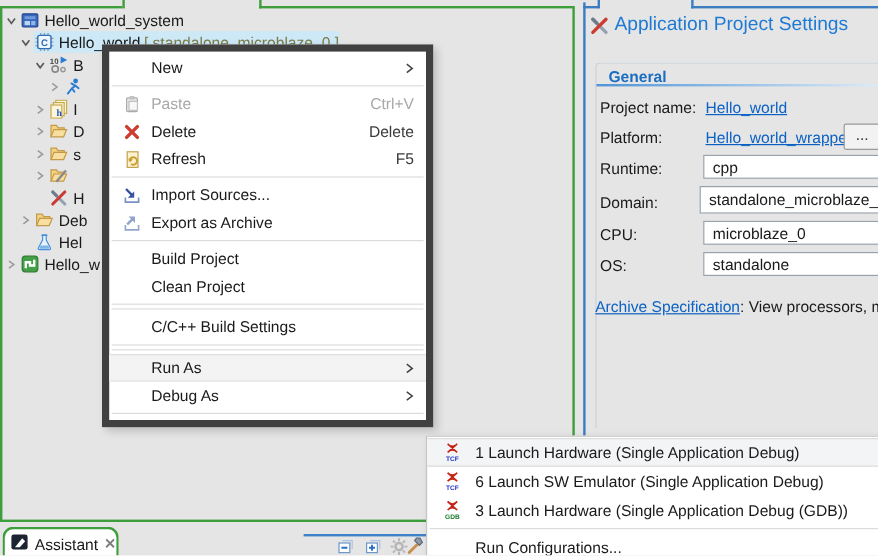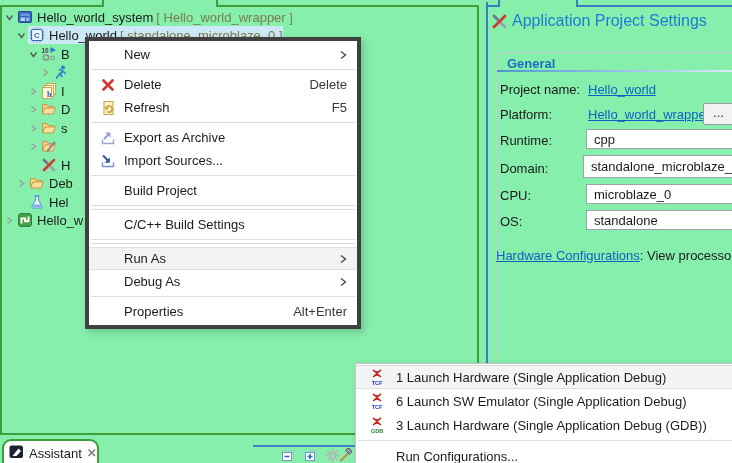--- a/index.html
+++ b/index.html
@@ -1,31 +1,31 @@
 <!DOCTYPE html>
 <html><head>
 <meta charset="utf-8">
 <style>
   html,body{margin:0;padding:0;background:#fff;}
-  .screen{position:relative;width:732px;height:463px;overflow:hidden;background:#86efac;
+  .screen{position:relative;width:732px;height:463px;overflow:hidden;background:#e5e5e5;
           font-family:"Liberation Sans",sans-serif;font-size:13px;color:#1a1a1a;}
   .abs{position:absolute;}
   
   .gline{position:absolute;background:#3f9e3c;}
   .bline{position:absolute;background:#3c7cc1;}
   
   .trow{position:absolute;display:flex;align-items:center;height:18px;white-space:nowrap;}
   .twist{width:13px;display:flex;justify-content:center;flex:0 0 13px;}
   .ticon{width:17px;flex:0 0 17px;display:flex;justify-content:center;}
   .tlabel{padding:0 3px 0 4px;}
   .tdeco{color:#7d7d4a;}
   .trow.sel .selwrap{background:#cde8f6;}
   .selwrap{display:flex;align-items:center;height:18px;}
   
-  .menu{position:absolute;background:#fff;border:4px solid #404040;
+  .menu{position:absolute;background:#fff;border:6px solid #404040;
         box-shadow:3px 3px 7px rgba(0,0,0,.18);padding:2px 0;z-index:5;}
   .mi{display:flex;align-items:center;height:23px;padding:0 10px 0 7px;cursor:default;}
   .mi .mic{width:24px;flex:0 0 24px;display:flex;justify-content:center;}
   .mi .mlbl{flex:1;padding-left:4px;}
   .mi .msc{color:#3a3a3a;padding-left:20px;}
   .mi.dis .mlbl,.mi.dis .msc{color:#a8a8a8;}
   .mi.hl{background:#f3f3f3;box-shadow:inset 0 1px #e0e0e0, inset 0 -1px #e0e0e0;}
   .msep{border-top:1px solid #dcdcdc;margin:3px 2px;height:0;}
   .subarrow{width:10px;display:flex;justify-content:flex-end;}
   
@@ -91,21 +91,20 @@
         </span>
       <span class="ticon">
           <svg width="16" height="16">
             <rect x="1.5" y="2.5" width="13" height="11" rx="1" fill="#3a66c0" stroke="#27478f"></rect>
             <rect x="3.5" y="4.5" width="9" height="2.5" fill="#6d9bd8"></rect>
             <rect x="3.5" y="8.5" width="4.5" height="3.5" fill="#bcd6f2"></rect>
             <rect x="9" y="8.5" width="3.5" height="3.5" fill="#8fb8e8"></rect>
           </svg>
         </span>
       <span class="tlabel">Hello_world_system</span>
-      <span class="tdeco">[ Hello_world_wrapper ]</span>
     </div>
 
     <div class="trow sel" style="left:15px;top:26px">
       <span class="twist">
           <svg width="11" height="11">
             <polyline points="2.5,3.5 5.5,7.5 8.5,3.5" fill="none" stroke="#5a5a5a" stroke-width="1.4"></polyline>
           </svg>
         </span>
       <span class="selwrap">
         <span class="ticon">
@@ -307,21 +306,21 @@
 
     <div class="flabel" style="top:161px">Domain:</div>
     <input class="fin" style="left: 583px; top: 155px; width: 146px; height: 21px;" value="standalone_microblaze_0">
 
     <div class="flabel" style="top:188px">CPU:</div>
     <input class="fin" style="left: 586px; top: 184px; width: 140px;" value="microblaze_0">
 
     <div class="flabel" style="top:214px">OS:</div>
     <input class="fin" style="left: 586px; top: 210px; width: 140px;" value="standalone">
 
-    <div class="hws"><a>Hardware Configurations</a><span>: View processors, m</span></div>
+    <div class="hws"><a>Archive Specification</a><span>: View processors, m</span></div>
   </div>
 
   <div>
     <div class="atab">
       <span><svg width="15" height="15">
             <rect x="0.5" y="1.5" width="13.5" height="12.5" rx="2" fill="#1b2430"></rect>
             <path d="M3.5 12 L9.5 4.5 L12 7 L7.5 12 Z" fill="#fff"></path>
           </svg></span>
       <span class="albl">Assistant</span>
       <span><svg width="10" height="10">
@@ -363,20 +362,31 @@
     <div class="mi">
       <span class="mic"></span>
         <span class="mlbl">New</span>
       <span class="subarrow">
           <svg width="7" height="10">
             <polyline points="1,1.5 5.5,5 1,8.5" fill="none" stroke="#444" stroke-width="1.3"></polyline>
           </svg>
         </span>
     </div>
     <div class="msep"></div>
+    <div class="mi dis">
+      <span class="mic">
+          <svg width="16" height="16">
+            <rect x="3.5" y="2.5" width="9" height="11.5" rx="1" fill="#e8e8e8" stroke="#ababab"></rect>
+            <rect x="6" y="1" width="4" height="3" fill="#c2c2c2"></rect>
+            <rect x="5.5" y="5.5" width="7" height="7.5" fill="#f8f8f8" stroke="#c0c0c0"></rect>
+          </svg>
+        </span>
+      <span class="mlbl">Paste</span>
+      <span class="msc">Ctrl+V</span>
+    </div>
     <div class="mi">
       <span class="mic">
           <svg width="16" height="16">
             <path d="M3.5 3.5 L12.5 12.5 M12.5 3.5 L3.5 12.5" stroke="#d03b30" stroke-width="2.8" stroke-linecap="round"></path>
           </svg>
         </span>
       <span class="mlbl">Delete</span>
       <span class="msc">Delete</span>
     </div>
     <div class="mi">
@@ -384,47 +394,51 @@
           <svg width="16" height="16">
             <rect x="4" y="1.5" width="9" height="13" fill="#fdf2cf" stroke="#c3a24e"></rect>
             <path d="M6 9.5 A3.1 3.1 0 1 1 7.2 11.6" fill="none" stroke="#caa032" stroke-width="1.6"></path>
             <path d="M4.8 7 L6.5 10.2 L8.8 7.8 Z" fill="#caa032"></path>
           </svg>
         </span>
       <span class="mlbl">Refresh</span>
       <span class="msc">F5</span>
     </div>
     <div class="msep"></div>
-    <div class="mi">
-      <span class="mic">
-          <svg width="16" height="16">
-            <path d="M2.5 9.5 L2.5 13.5 L13.5 13.5 L13.5 9.5" fill="none" stroke="#93a6cc" stroke-width="1.4"></path>
-            <line x1="4" y1="9" x2="9.5" y2="3.5" stroke="#8fa3cc" stroke-width="2"></line>
-            <path d="M10.5 2.5 L10.5 7.8 L7.7 5 Z" fill="#8fa3cc"></path>
-            <path d="M10.5 2.5 L5.2 2.5 L8 5.3 Z" fill="#8fa3cc"></path>
-          </svg>
-        </span>
-      <span class="mlbl">Export as Archive</span>
-    </div>
     <div class="mi">
       <span class="mic">
           <svg width="16" height="16">
             <path d="M2.5 9.5 L2.5 13.5 L13.5 13.5 L13.5 9.5" fill="none" stroke="#7a90c8" stroke-width="1.4"></path>
             <line x1="3" y1="2.5" x2="8.5" y2="8" stroke="#33519e" stroke-width="2"></line>
             <path d="M9.5 3.5 L9.5 9.5 L3.5 9.5 L9.5 9.5 Z" fill="none"></path>
             <path d="M9.8 9.8 L9.8 4.5 L7 7.3 Z" fill="#33519e"></path>
             <path d="M9.8 9.8 L4.5 9.8 L7.3 7 Z" fill="#33519e"></path>
           </svg>
         </span>
       <span class="mlbl">Import Sources...</span>
     </div>
+    <div class="mi">
+      <span class="mic">
+          <svg width="16" height="16">
+            <path d="M2.5 9.5 L2.5 13.5 L13.5 13.5 L13.5 9.5" fill="none" stroke="#93a6cc" stroke-width="1.4"></path>
+            <line x1="4" y1="9" x2="9.5" y2="3.5" stroke="#8fa3cc" stroke-width="2"></line>
+            <path d="M10.5 2.5 L10.5 7.8 L7.7 5 Z" fill="#8fa3cc"></path>
+            <path d="M10.5 2.5 L5.2 2.5 L8 5.3 Z" fill="#8fa3cc"></path>
+          </svg>
+        </span>
+      <span class="mlbl">Export as Archive</span>
+    </div>
     <div class="msep"></div>
     <div class="mi">
       <span class="mic"></span>
         <span class="mlbl">Build Project</span>
+    </div>
+    <div class="mi">
+      <span class="mic"></span>
+        <span class="mlbl">Clean Project</span>
     </div>
     <div class="msep"></div>
     <div class="msep"></div>
     <div class="mi">
       <span class="mic"></span>
         <span class="mlbl">C/C++ Build Settings</span>
     </div>
     <div class="msep"></div>
     <div class="msep"></div>
     <div class="mi hl">
@@ -439,25 +453,20 @@
     <div class="mi">
       <span class="mic"></span>
         <span class="mlbl">Debug As</span>
       <span class="subarrow">
           <svg width="7" height="10">
             <polyline points="1,1.5 5.5,5 1,8.5" fill="none" stroke="#444" stroke-width="1.3"></polyline>
           </svg>
         </span>
     </div>
     <div class="msep"></div>
-    <div class="mi">
-      <span class="mic"></span>
-        <span class="mlbl">Properties</span>
-      <span class="msc">Alt+Enter</span>
-    </div>
   </div>
 
   <div class="submenu" style="left:355px;top:363px;width:380px;box-sizing:border-box">
     <div class="smi hl">
       <span class="mic">
           <svg width="16" height="16">
             <path d="M4 1 Q8 5 12 1 M4 8 Q8 4 12 8 M4 1 Q8 4.5 12 8 M12 1 Q8 4.5 4 8" stroke="#c22418" fill="none" stroke-width="1.3"></path>
             <text x="8" y="15.5" text-anchor="middle" font-size="5.5" font-weight="bold" fill="#2233cc" font-family="Liberation Sans">TCF</text>
           </svg>
         </span>

